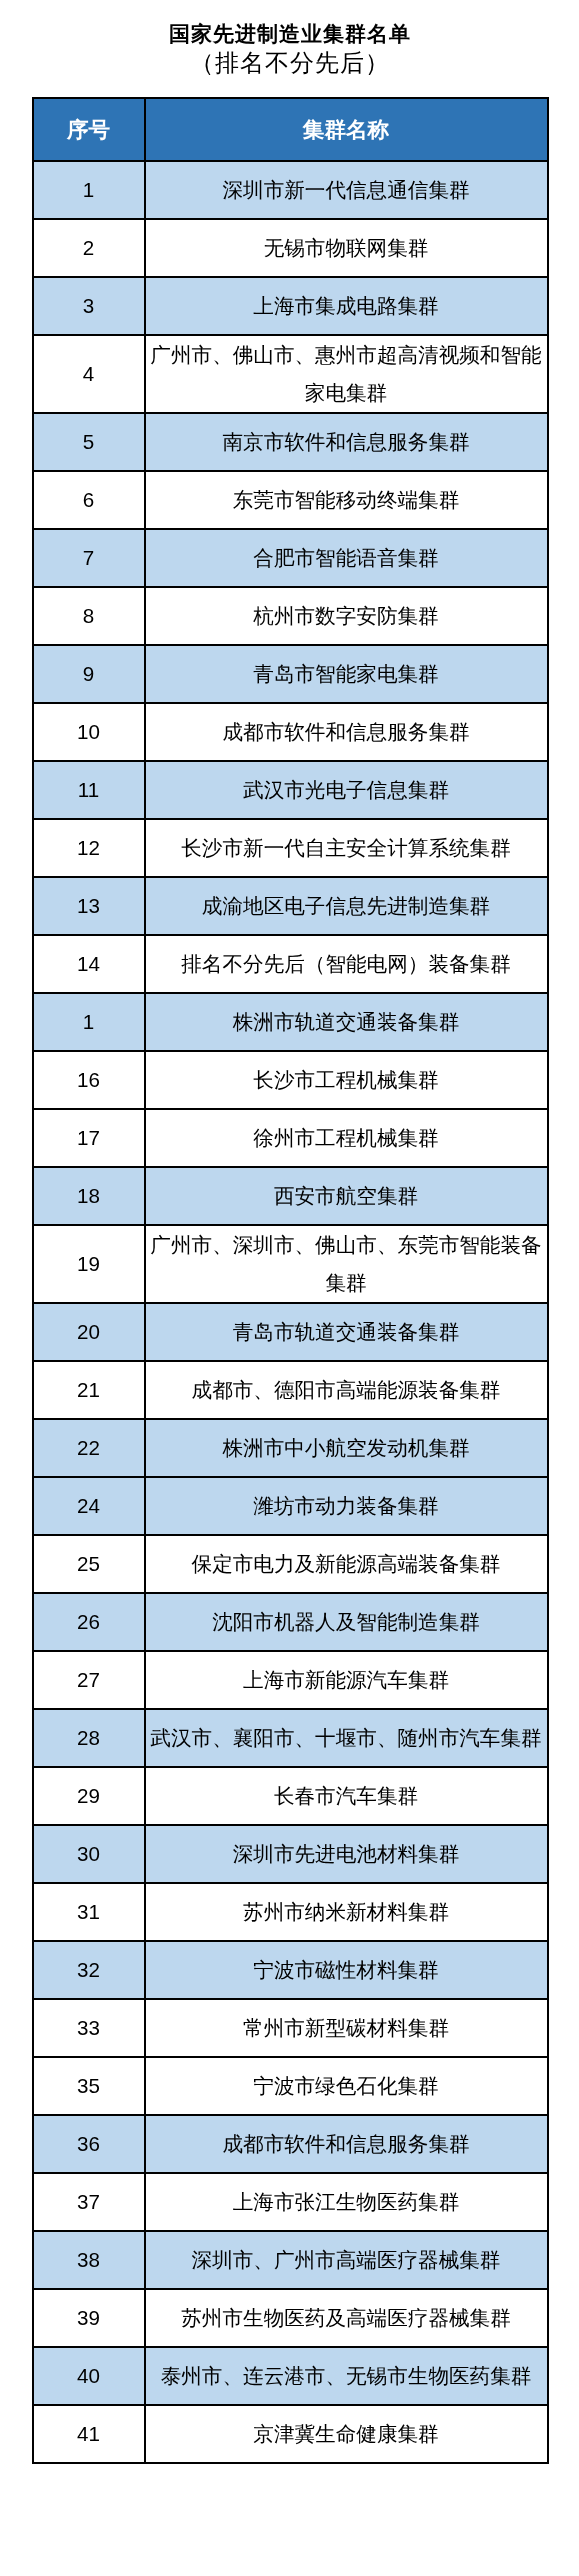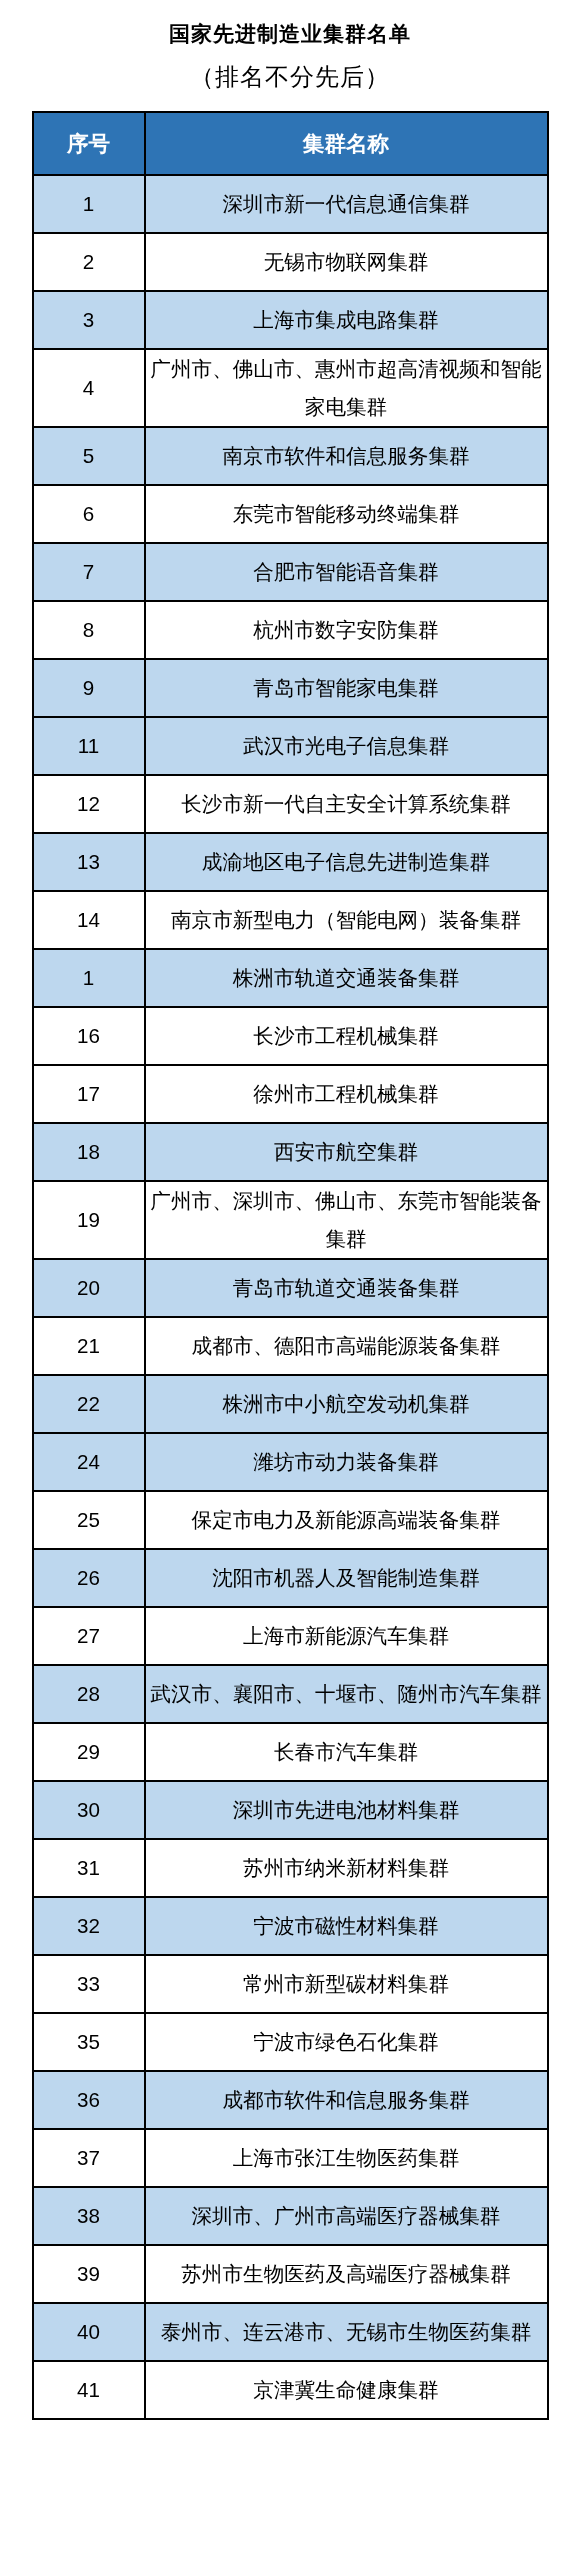--- a/index.html
+++ b/index.html
@@ -28,21 +28,21 @@
     text-align: center;
     font-size: 21px;
     font-weight: bold;
     line-height: 1.1;
     letter-spacing: 1px;
   }
   .doc-subtitle {
     text-align: center;
     font-size: 24px;
     font-weight: 400;
-    margin-top: 19px;
+    margin-top: 5px;
     line-height: 1.1;
     letter-spacing: 1px;
   }
   table.cluster-table {
     width: 516px;
     margin: 20.6px auto 0 auto;
     border-collapse: collapse;
     table-layout: fixed;
   }
   table.cluster-table col.col-no { width: 112px; }
@@ -121,35 +121,39 @@
           <td>合肥市智能语音集群</td>
         </tr>
         <tr>
           <td>8</td>
           <td>杭州市数字安防集群</td>
         </tr>
         <tr class="shaded">
           <td>9</td>
           <td>青岛市智能家电集群</td>
         </tr>
+        <tr>
+          <td>10</td>
+          <td>成都市软件和信息服务集群</td>
+        </tr>
         <tr class="shaded">
           <td>11</td>
           <td>武汉市光电子信息集群</td>
         </tr>
         <tr>
           <td>12</td>
           <td>长沙市新一代自主安全计算系统集群</td>
         </tr>
         <tr class="shaded">
           <td>13</td>
           <td>成渝地区电子信息先进制造集群</td>
         </tr>
         <tr>
           <td>14</td>
-          <td>南京市新型电力（智能电网）装备集群</td>
+          <td>排名不分先后（智能电网）装备集群</td>
         </tr>
         <tr class="shaded">
           <td>1</td>
           <td>株洲市轨道交通装备集群</td>
         </tr>
         <tr>
           <td>16</td>
           <td>长沙市工程机械集群</td>
         </tr>
         <tr>

